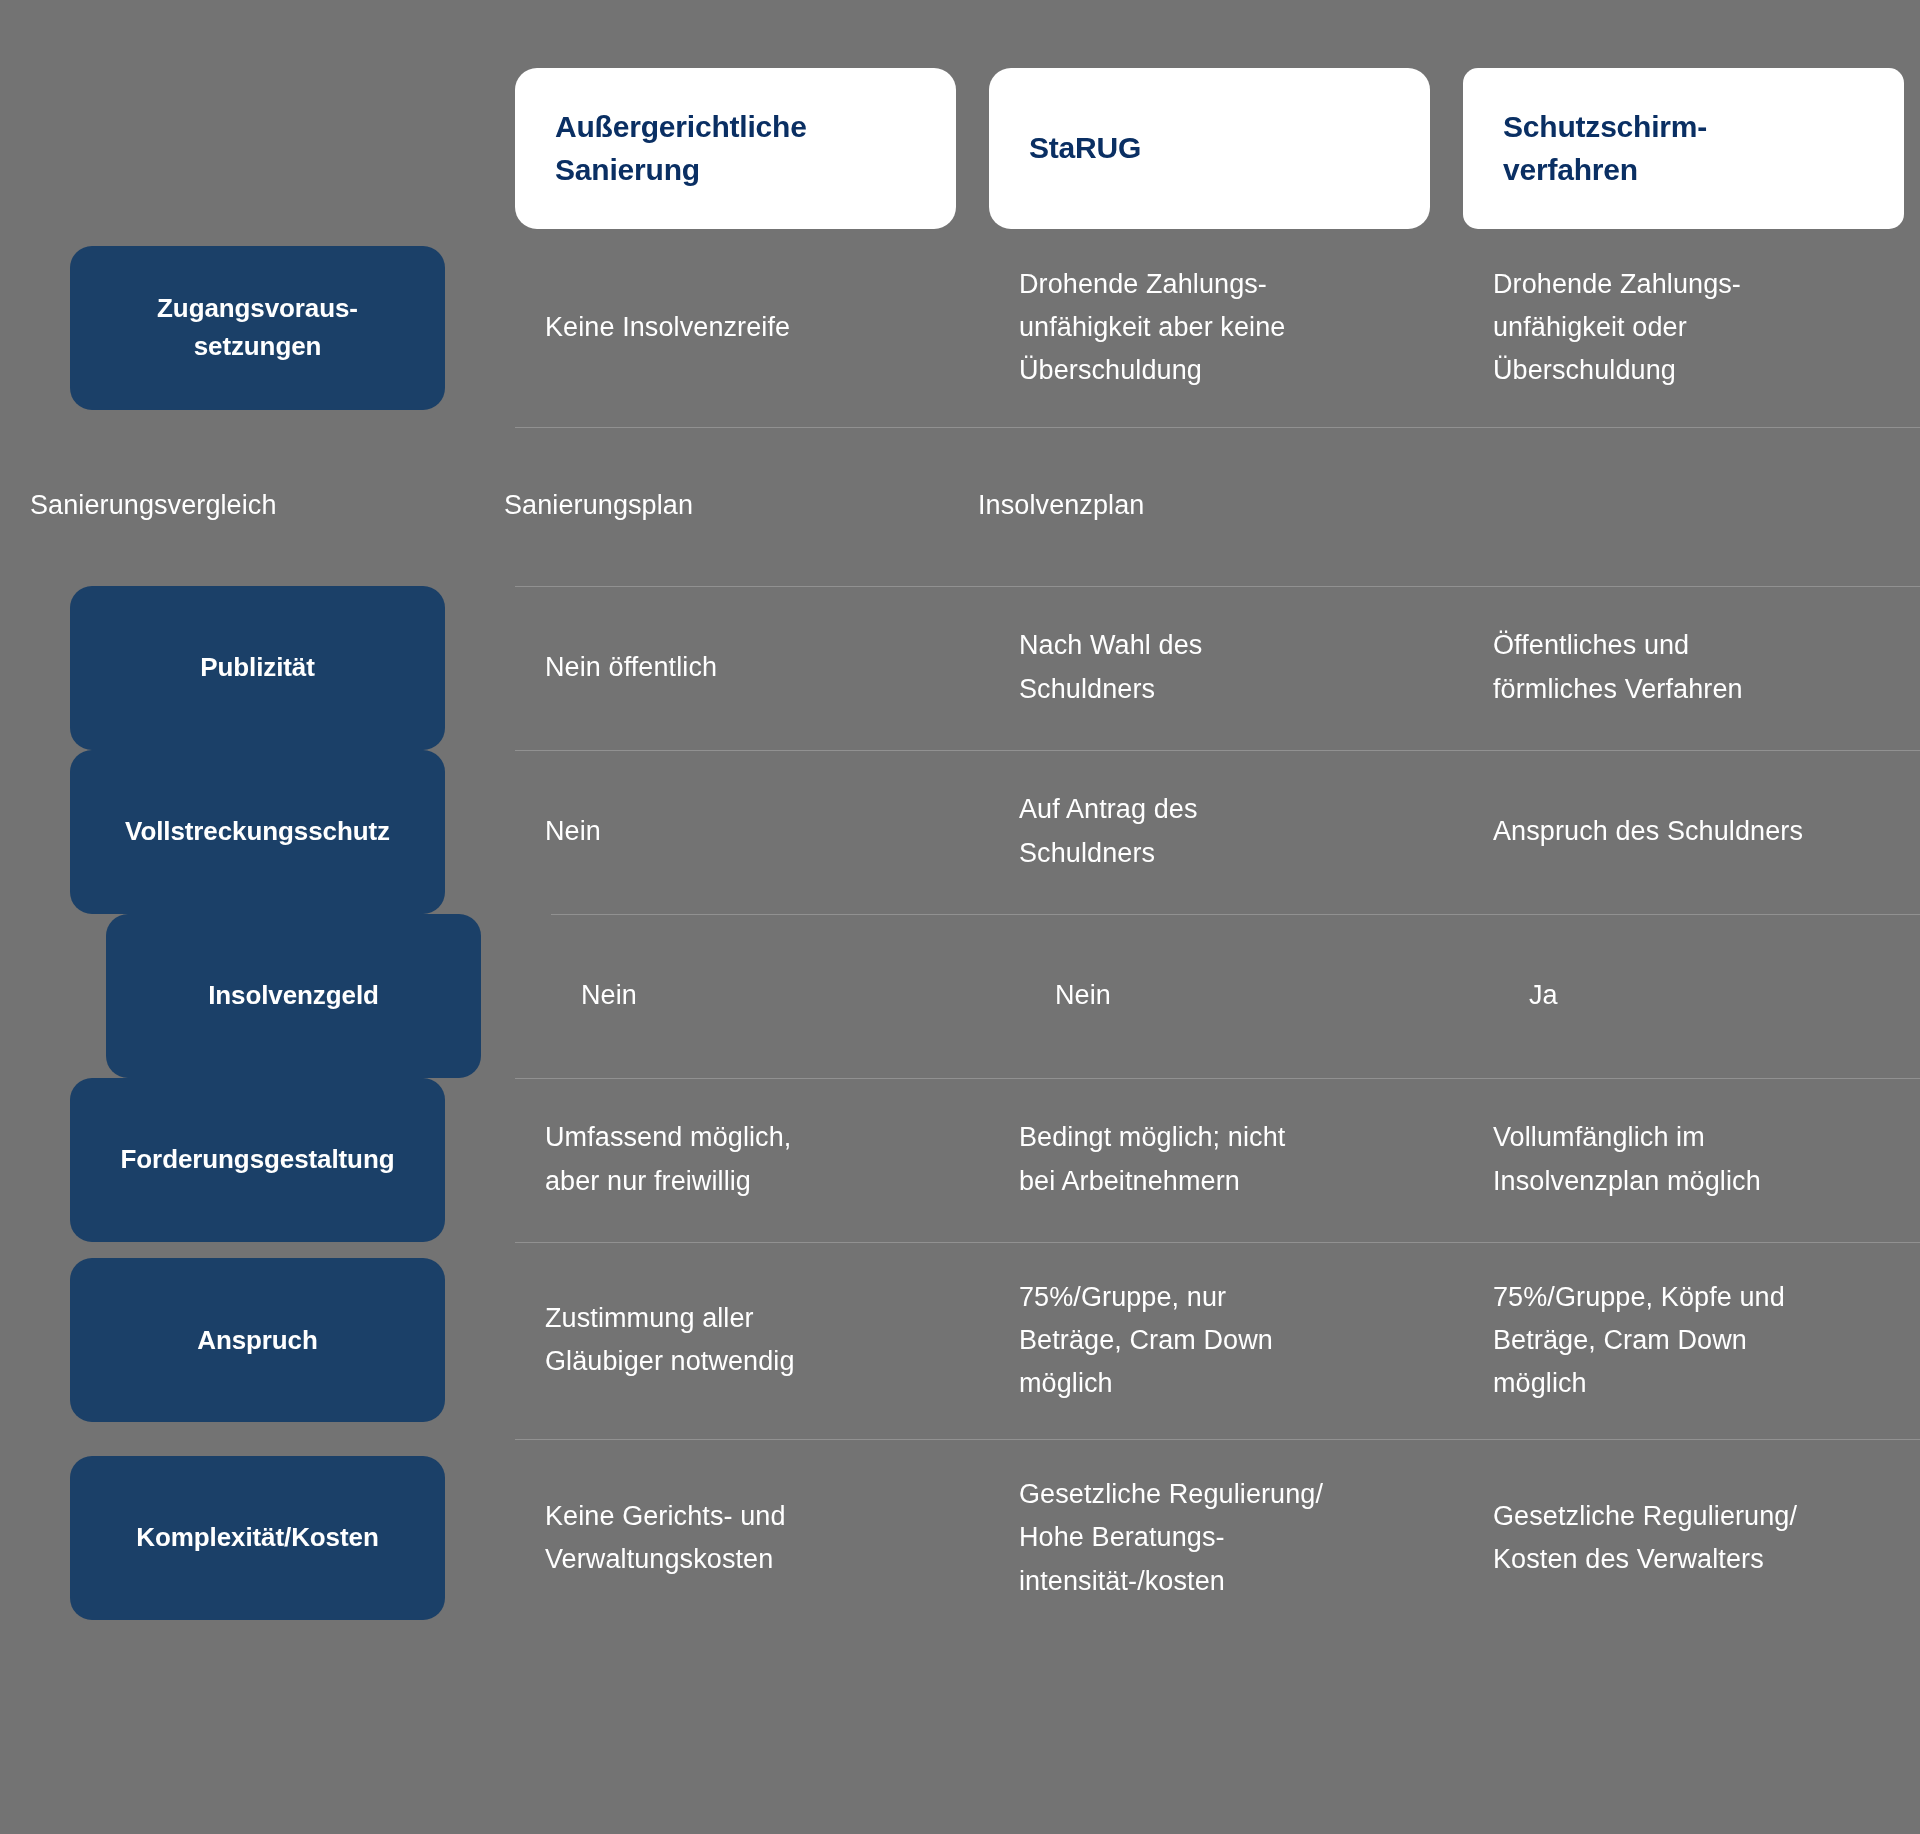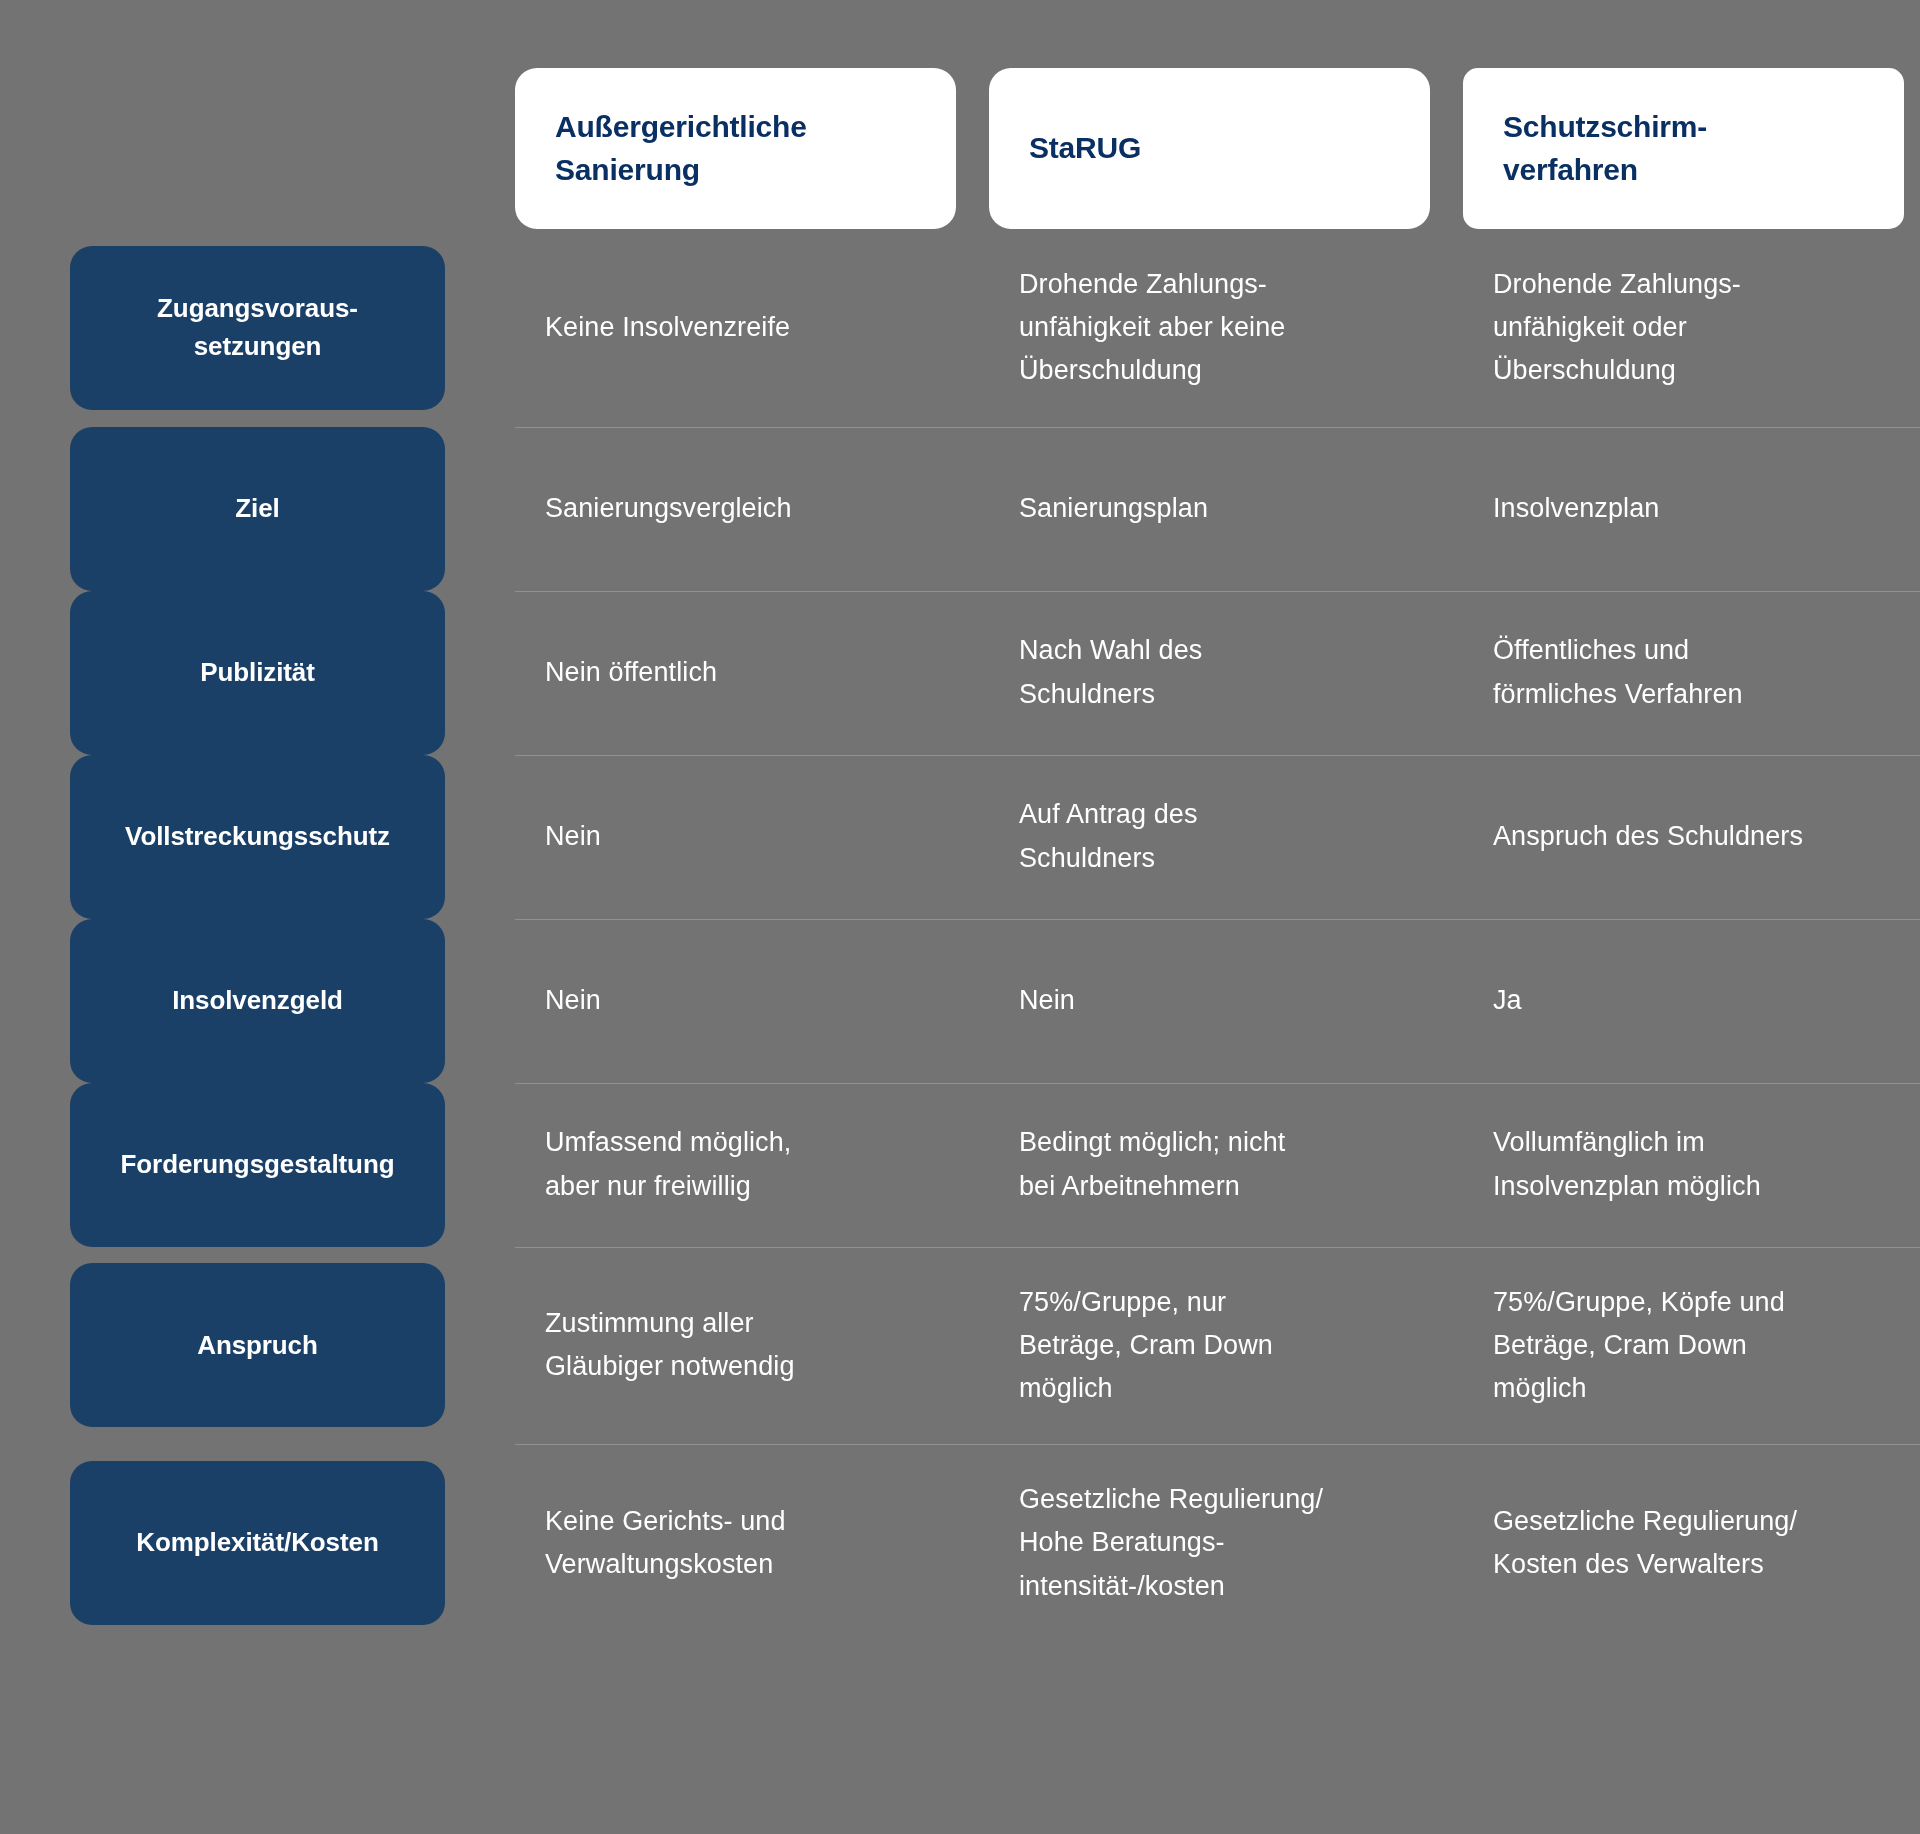--- a/index.html
+++ b/index.html
@@ -114,21 +114,21 @@
     font-weight: 400;
     line-height: 1.6;
     letter-spacing: 0.1px;
   }
 
   
   .row-0 { min-height: 185px; }
   .row-1 { min-height: 159px; }
   .row-2 { min-height: 157px; }
   .row-3 { min-height: 157px; }
-  .row-4 { min-height: 157px; }
+  .row-4 { min-height: 157px; margin-left: 36px; }
   .row-5 { min-height: 157px; }
   .row-6 { min-height: 157px; }
   .row-7 { min-height: 190px; }
 </style>
 </head>
 <body>
 
 <div class="board">
 
   <div class="header-row">
@@ -162,25 +162,20 @@
       <div class="cell">
         <div class="cell-text">Drohende Zahlungs-<br>unfähigkeit aber keine<br>Überschuldung</div>
       </div>
       <div class="cell">
         <div class="cell-text">Drohende Zahlungs-<br>unfähigkeit oder<br>Überschuldung</div>
       </div>
     </div>
 
     <div class="row row-1">
       <div class="divider"></div>
-      <div class="row-label-cell">
-        <div class="row-label-pill">
-          <div class="row-label-text">Ziel</div>
-        </div>
-      </div>
       <div class="cell">
         <div class="cell-text">Sanierungsvergleich</div>
       </div>
       <div class="cell">
         <div class="cell-text">Sanierungsplan</div>
       </div>
       <div class="cell">
         <div class="cell-text">Insolvenzplan</div>
       </div>
     </div>

